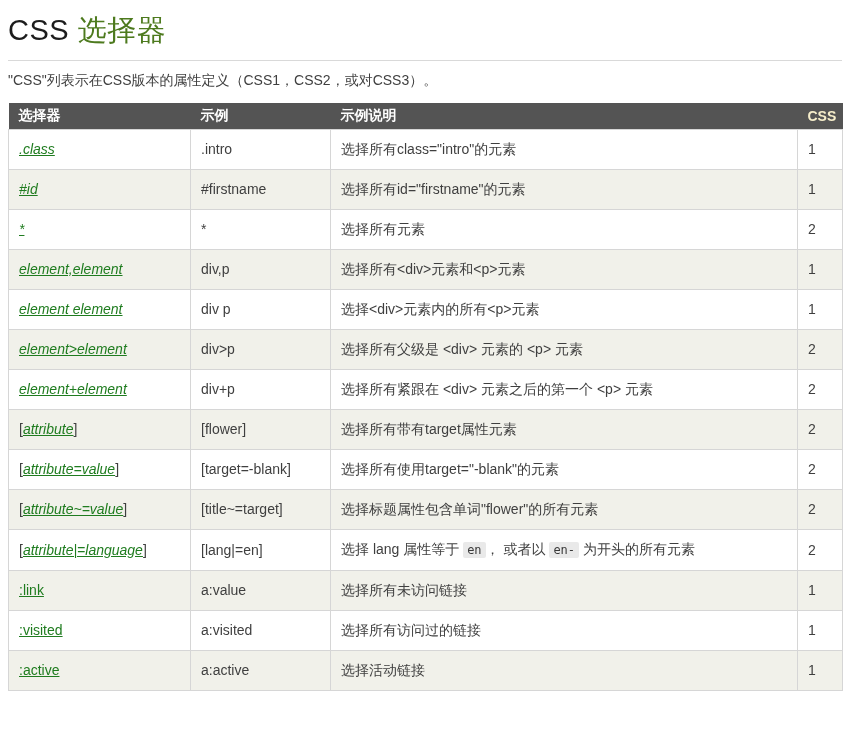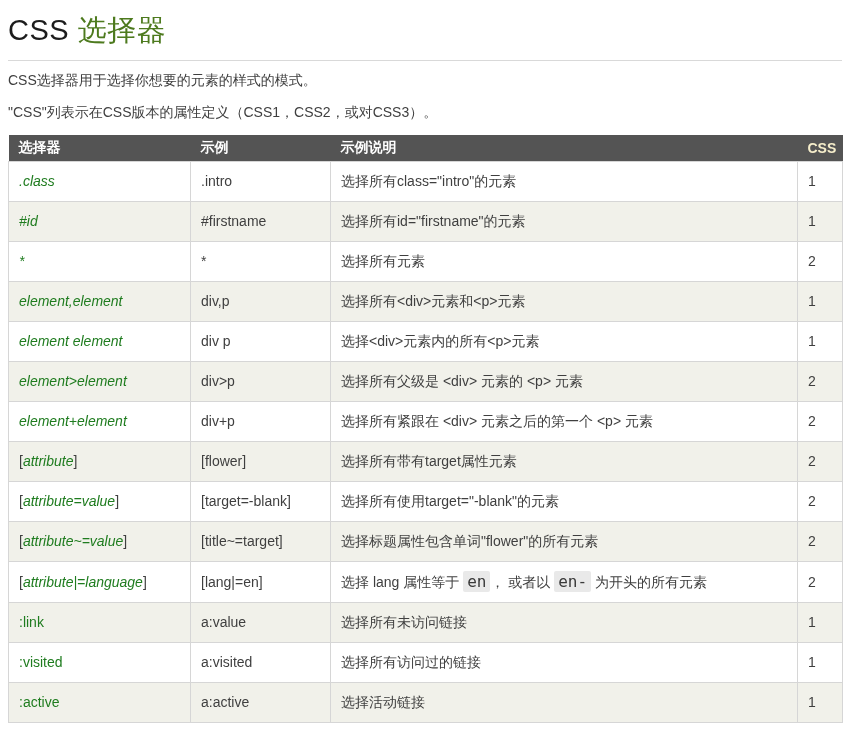--- a/index.html
+++ b/index.html
@@ -64,43 +64,43 @@
     border:1px solid var(--border);
     padding:10px 10px;
     vertical-align:middle;
     line-height:19px;
     color:var(--text);
   }
   table.ref-table tbody tr:nth-child(even){background:var(--row-alt);}
   table.ref-table tbody tr:nth-child(odd){background:#ffffff;}
   a.selector-link{
     color:var(--link-green);
+    text-decoration:underline;
     cursor:pointer;
   }
   a.selector-link.italic{font-style:italic;}
   .bracket{color:var(--text);}
   code.inline-code{
     font-family:"DejaVu Sans Mono","Liberation Mono",monospace;
-    font-size:16px;
+    font-size:12px;
     background:var(--code-bg);
     color:#3a3a3a;
     padding:1px 4px;
     border-radius:2px;
   }
 </style>
 </head>
 <body>
 
 <div class="page">
 
   <h1 class="page-title"><span>CSS </span><span class="accent">选择器</span></h1>
 
   <hr class="title-rule">
 
-  <p class="intro-line">CSS选择器用于选择你想要的元素的样式的模式。</p>
   <p class="intro-line">"CSS"列表示在CSS版本的属性定义（CSS1，CSS2，或对CSS3）。</p>
 
   <table class="ref-table">
     <colgroup>
       <col class="c1">
         <col class="c2">
         <col class="c3">
         <col class="c4">
     </colgroup>
     <thead>

